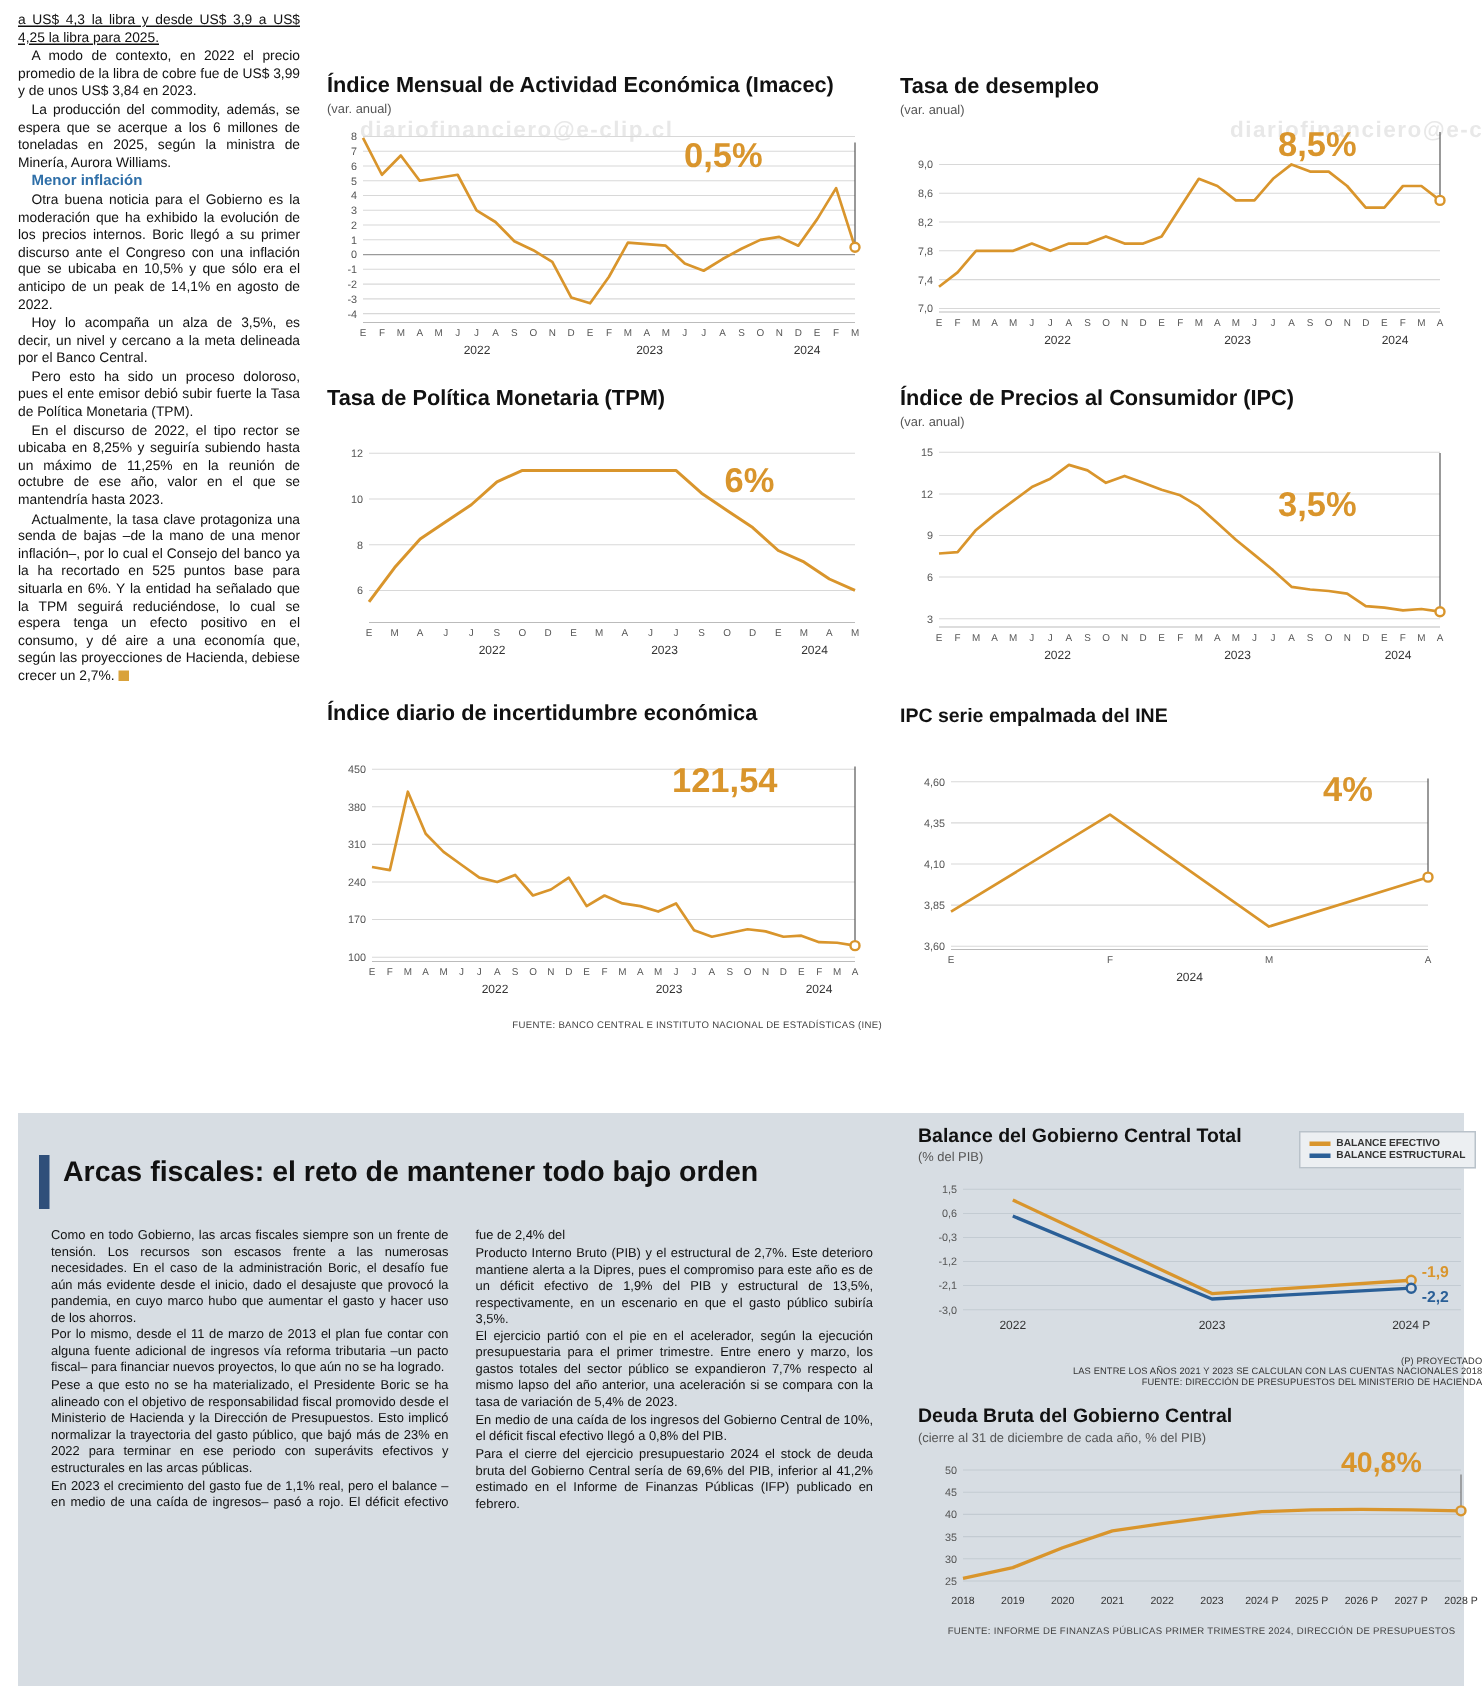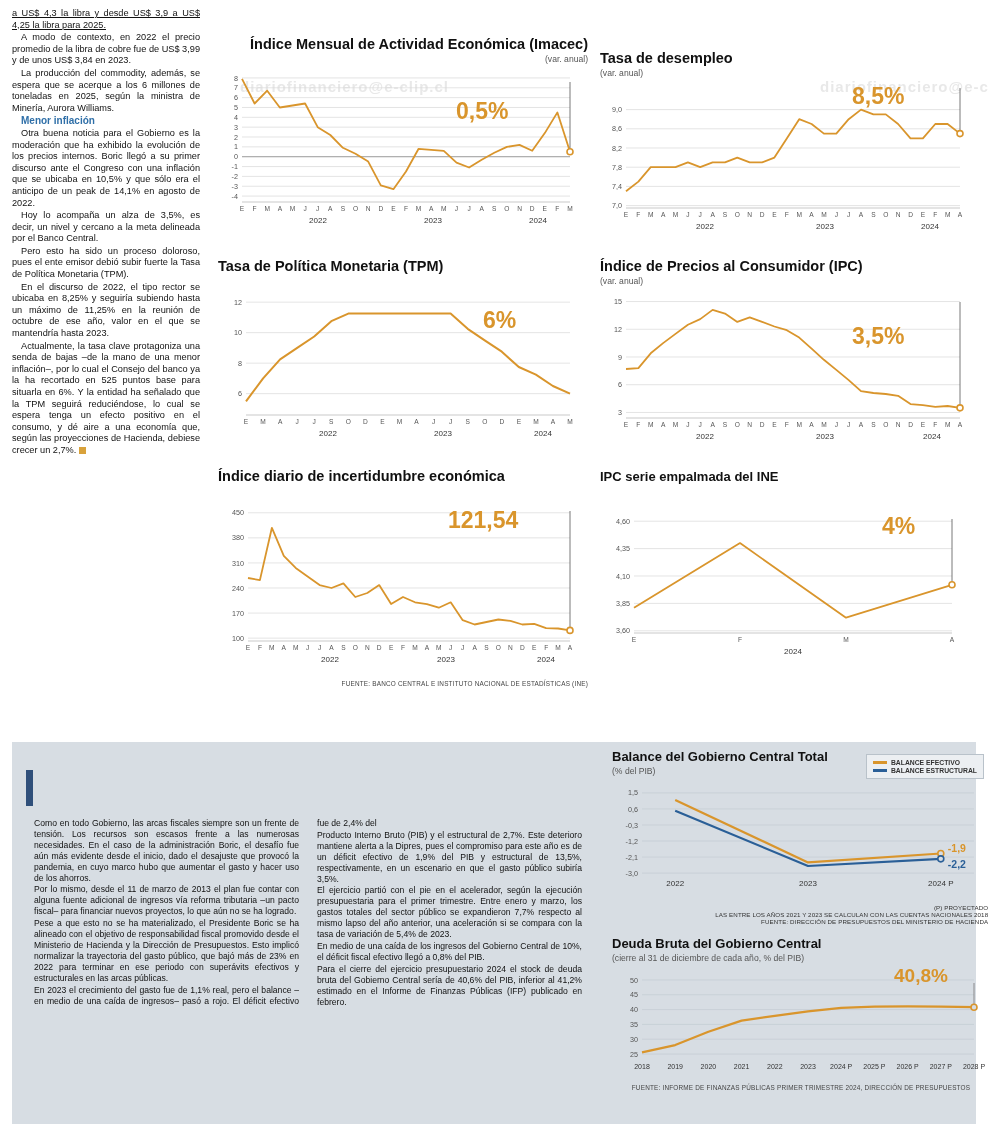--- a/index.html
+++ b/index.html
@@ -59,25 +59,25 @@
     <p>Pero esto ha sido un proceso doloroso, pues el ente emisor debió subir fuerte la Tasa de Política Monetaria (TPM).</p>
     <p>En el discurso de 2022, el tipo rector se ubicaba en 8,25% y seguiría subiendo hasta un máximo de 11,25% en la reunión de octubre de ese año, valor en el que se mantendría hasta 2023.</p>
     <p><span>Actualmente, la tasa clave protagoniza una senda de bajas –de la mano de una menor inflación–, por lo cual el Consejo del banco ya la ha recortado en 525 puntos base para situarla en 6%. Y la entidad ha señalado que la TPM seguirá reduciéndose, lo cual se espera tenga un efecto positivo en el consumo, y dé aire a una economía que, según las proyecciones de Hacienda, debiese crecer un 2,7%.</span><span class="endmark"></span></p>
   </div>
 
 
   <div class="wm" style="left:240px;top:78px;">diariofinanciero@e-clip.cl</div>
   <div class="wm" style="left:820px;top:78px;">diariofinanciero@e-clip.cl</div>
   <div class="wm" style="left:620px;top:800px;">diariofinanciero@e-clip.cl</div>
 
-  <div class="chart-block" style="left:218px;top:36px;width:370px;text-align:right;">
+  <div class="chart-block" style="left:218px;top:49px;width:370px;">
     <div class="chart-title">Índice Mensual de Actividad Económica (Imacec)</div>
     <div class="chart-sub">(var. anual)</div>
     <div class="chart-area" style="height:170px;">
-      <div class="big-val" style="left:238px;top:13px;margin-top:21px;">0,5%</div>
+      <div class="big-val" style="left:238px;top:13px;">0,5%</div>
       <svg width="370" height="170" viewBox="0 0 370 170">
         <g id="g-imacec-grid">
             <line x1="24" x2="352" y1="132.09230769230768" y2="132.09230769230768" stroke="#d8d8d8" stroke-width="0.7"></line>
             <text x="20" y="134.69230769230768" text-anchor="end" class="axis-lbl-y">-4</text>
             <line x1="24" x2="352" y1="122.24615384615385" y2="122.24615384615385" stroke="#d8d8d8" stroke-width="0.7"></line>
             <text x="20" y="124.84615384615384" text-anchor="end" class="axis-lbl-y">-3</text>
             <line x1="24" x2="352" y1="112.4" y2="112.4" stroke="#d8d8d8" stroke-width="0.7"></line>
             <text x="20" y="115" text-anchor="end" class="axis-lbl-y">-2</text>
             <line x1="24" x2="352" y1="102.55384615384617" y2="102.55384615384617" stroke="#d8d8d8" stroke-width="0.7"></line>
             <text x="20" y="105.15384615384616" text-anchor="end" class="axis-lbl-y">-1</text>
@@ -395,29 +395,30 @@
             <path d="M 34.0 100.8 L 140.0 36.1 L 246.0 110.7 L 352.0 77.8" fill="none" stroke="#d9952c" stroke-width="1.8" stroke-linejoin="round"></path>
             <line x1="352" x2="352" y1="12" y2="77.76923076923083" stroke="#555" stroke-width="0.8"></line>
             <circle cx="352" cy="77.76923076923083" r="3" fill="#fff" stroke="#d9952c" stroke-width="1.6"></circle>
           </g>
       </svg>
     </div>
   </div>
 
   <div class="bottom">
     <div class="blue-bar"></div>
+    <div class="bottom-title">Arcas fiscales: el reto de mantener todo bajo orden</div>
     <div class="cols">
       <p>Como en todo Gobierno, las arcas fiscales siempre son un frente de tensión. Los recursos son escasos frente a las numerosas necesidades. En el caso de la administración Boric, el desafío fue aún más evidente desde el inicio, dado el desajuste que provocó la pandemia, en cuyo marco hubo que aumentar el gasto y hacer uso de los ahorros.</p>
       <p>Por lo mismo, desde el 11 de marzo de 2013 el plan fue contar con alguna fuente adicional de ingresos vía reforma tributaria –un pacto fiscal– para financiar nuevos proyectos, lo que aún no se ha logrado.</p>
       <p>Pese a que esto no se ha materializado, el Presidente Boric se ha alineado con el objetivo de responsabilidad fiscal promovido desde el Ministerio de Hacienda y la Dirección de Presupuestos. Esto implicó normalizar la trayectoria del gasto público, que bajó más de 23% en 2022 para terminar en ese periodo con superávits efectivos y estructurales en las arcas públicas.</p>
       <p>En 2023 el crecimiento del gasto fue de 1,1% real, pero el balance –en medio de una caída de ingresos–  pasó a rojo. El déficit efectivo fue de 2,4% del</p>
       <p>Producto Interno Bruto (PIB) y el estructural de 2,7%. Este deterioro mantiene alerta a la Dipres, pues el compromiso para este año es de un déficit efectivo de 1,9% del PIB y estructural de 13,5%, respectivamente, en un escenario en que el gasto público subiría 3,5%.</p>
       <p>El ejercicio partió con el pie en el acelerador, según la ejecución presupuestaria para el primer trimestre. Entre enero y marzo, los gastos totales del sector público se expandieron 7,7% respecto al mismo lapso del año anterior, una aceleración si se compara con la tasa de variación de 5,4% de 2023.</p>
       <p>En medio de una caída de los ingresos del Gobierno Central de 10%, el déficit fiscal efectivo llegó a 0,8% del PIB.</p>
-      <p>Para el cierre del ejercicio presupuestario 2024 el stock de deuda bruta del Gobierno Central sería de 40,6% del PIB, inferior al 41,2% estimado en el Informe de Finanzas Públicas (IFP) publicado en febrero.</p>
+      <p>Para el cierre del ejercicio presupuestario 2024 el stock de deuda bruta del Gobierno Central sería de 69,6% del PIB, inferior al 41,2% estimado en el Informe de Finanzas Públicas (IFP) publicado en febrero.</p>
     </div>
 
     <div class="bottom-right">
 
       <div style="position:relative;">
         <div class="chart-title" style="font-size:13px;">Balance del Gobierno Central Total</div>
         <div class="chart-sub">(% del PIB)</div>
         <div class="legend">
           <div>
               <span class="swatch" style="background:#d9952c"></span>

